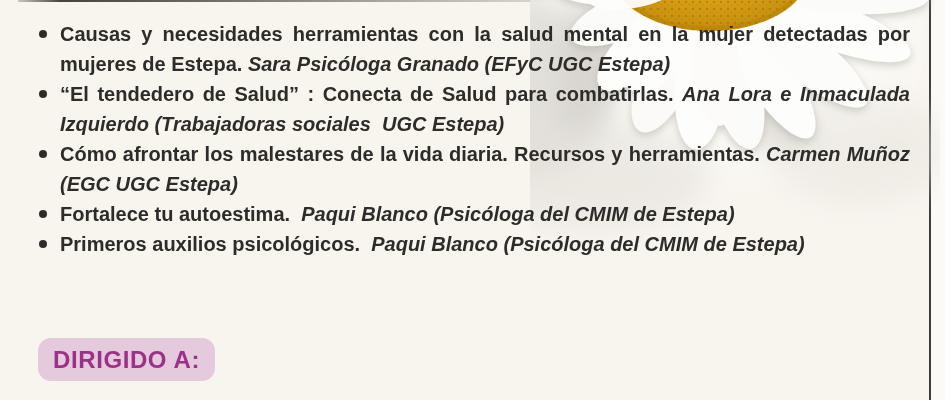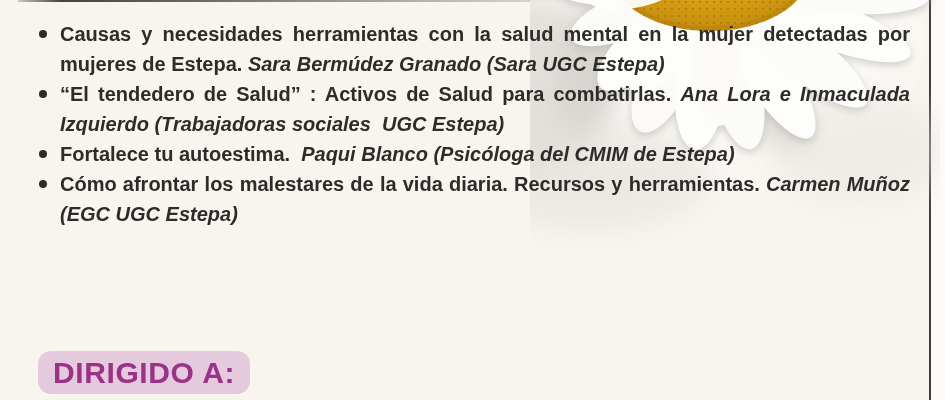--- a/index.html
+++ b/index.html
@@ -37,25 +37,25 @@
     color:#2e2c2b;text-align:justify;
   }
   .topics li{position:relative;}
   .topics li::before{
     content:"";position:absolute;left:-21px;top:11px;
     width:8px;height:8px;border-radius:50%;background:#2e2c2b;
   }
   .topics .it{font-style:italic;}
   
   .badge{
-    position:absolute;left:38px;top:351px;height:43px;z-index:2;
+    position:absolute;left:38px;top:338px;height:43px;z-index:2;
     display:inline-flex;align-items:center;
     padding:0 15px;border-radius:13px;
     background:#e5c9dd;color:#9a3287;
-    font-size:30px;font-weight:bold;letter-spacing:.6px;
+    font-size:24px;font-weight:bold;letter-spacing:.6px;
   }
 </style>
 </head>
 <body>
 
 <div class="right-edge-strip"></div>
 <div class="right-edge-line"></div>
 <div class="top-crop-line"></div>
 
 <div class="flower-wrap">
@@ -113,21 +113,22 @@
 
     <ellipse cx="180" cy="-26" rx="98" ry="57" fill="url(#gold)"></ellipse>
     <ellipse cx="180" cy="-26" rx="98" ry="57" fill="url(#speck)"></ellipse>
     <ellipse cx="180" cy="-26" rx="95" ry="54" fill="none" stroke="#a87708" stroke-width="4" opacity=".3"></ellipse>
 
     <ellipse cx="255" cy="-10" rx="48" ry="18" fill="#fdfdfc" opacity=".95" transform="rotate(168 180 -18)"></ellipse>
   </svg>
 </div>
 
 <ul class="topics">
-    <li><span>Causas y necesidades herramientas con la salud mental en la mujer detectadas por mujeres de Estepa. </span><span class="it">Sara Bermúdez Granado (Sara UGC Estepa)</span></li>
-    <li><span>“El tendedero de Salud” : Activos de Salud para combatirlas. </span><span class="it">Ana Lora e Inmaculada Izquierdo (Trabajadoras sociales&nbsp; UGC Estepa)</span></li>
+    <li><span>Causas y necesidades herramientas con la salud mental en la mujer detectadas por mujeres de Estepa. </span><span class="it">Sara Psicóloga Granado (EFyC UGC Estepa)</span></li>
+    <li><span>“El tendedero de Salud” : Conecta de Salud para combatirlas. </span><span class="it">Ana Lora e Inmaculada Izquierdo (Trabajadoras sociales&nbsp; UGC Estepa)</span></li>
+    <li><span>Cómo afrontar los malestares de la vida diaria. Recursos y herramientas. </span><span class="it">Carmen Muñoz (EGC UGC Estepa)</span></li>
     <li><span>Fortalece tu autoestima.&nbsp; </span><span class="it">Paqui Blanco (Psicóloga del CMIM de Estepa)</span></li>
-    <li><span>Cómo afrontar los malestares de la vida diaria. Recursos y herramientas. </span><span class="it">Carmen Muñoz (EGC UGC Estepa)</span></li>
+    <li><span>Primeros auxilios psicológicos.&nbsp; </span><span class="it">Paqui Blanco (Psicóloga del CMIM de Estepa)</span></li>
   </ul>
 
 <div class="badge">
   <span>DIRIGIDO A:</span>
 </div>
 
 </body></html>

